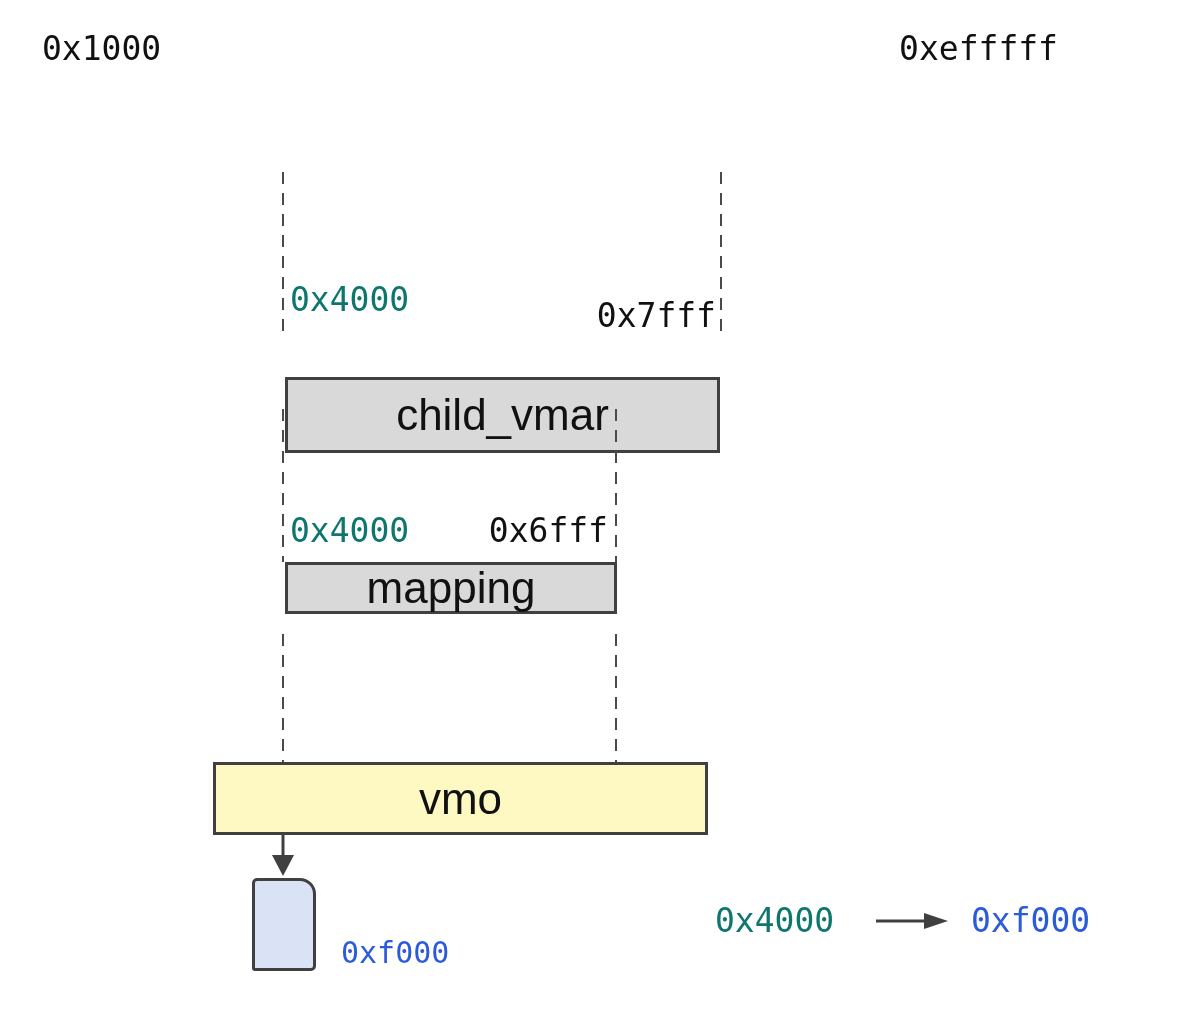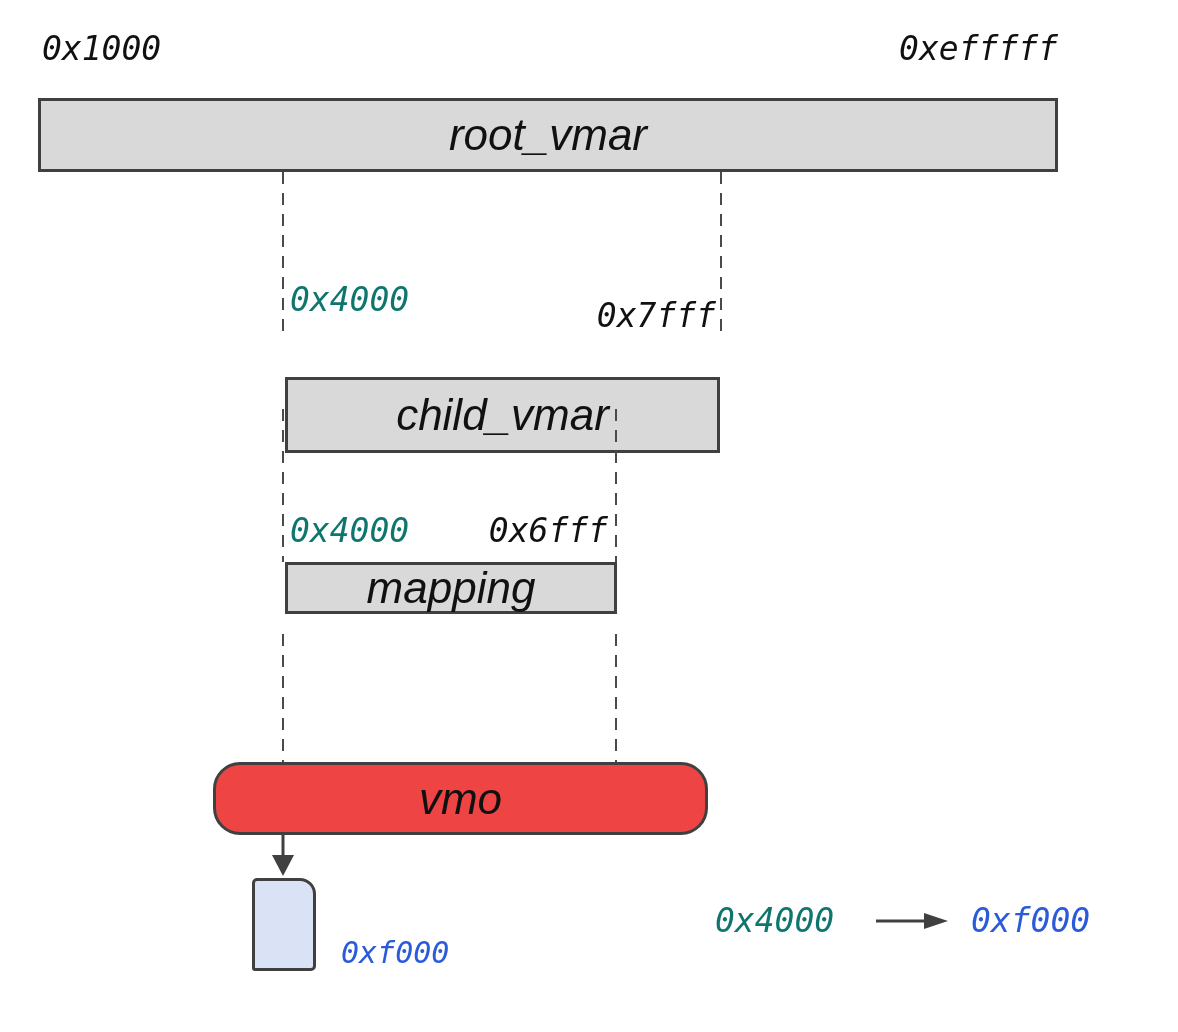--- a/index.html
+++ b/index.html
@@ -1,53 +1,49 @@
 <!DOCTYPE html>
 <html><head>
 <meta charset="utf-8">
 <style>
   html,body{margin:0;padding:0;background:#ffffff;}
   .diagram{
     position:relative;width:1178px;height:1032px;background:#ffffff;overflow:hidden;
     font-family:"Liberation Sans", sans-serif;
-    font-style:italic;
   }
   .mono{
     position:absolute;font-family:"DejaVu Sans Mono", monospace;
     font-size:33px;line-height:1;color:#111111;white-space:pre;
   }
   .purple{color:#0f766e;}
   .blue{color:#2b5bd9;}
   .box{
     position:absolute;box-sizing:border-box;border:3px solid #404040;
     background:#d9d9d9;display:flex;align-items:center;justify-content:center;
     font-size:44px;color:#111111;
   }
-  .box.blue-fill{background:#ef4444;border-radius:27px;}
+  .box.blue-fill{background:#fef9c3;}
   .vdash{
     position:absolute;width:2px;
     background:repeating-linear-gradient(to bottom,#4a4a4a 0 12px,transparent 12px 21px);
   }
   .card{
     position:absolute;box-sizing:border-box;border:3px solid #404040;
     background:#d9e3f5;border-radius:5px 16px 5px 3px;
   }
   .arrow{position:absolute;}
 </style>
 </head>
 <body>
 
 <div class="diagram">
 
   <div class="mono" style="left:42px;top:32px;">0x1000</div>
   <div class="mono" style="right:120px;top:32px;text-align:right;">0xefffff</div>
 
-  <div class="box" style="left:38px;top:98px;width:1020px;height:74px;">
-    <span>root_vmar</span>
-  </div>
 
   <div class="vdash" style="left:282px;top:172px;height:161px;"></div>
   <div class="vdash" style="left:720px;top:172px;height:161px;"></div>
 
   <div class="mono purple" style="left:290px;top:283px;">0x4000</div>
   <div class="mono" style="right:462px;top:283px;margin-top:16px;">0x7fff</div>
 
   <div class="box" style="left:285px;top:333px;width:435px;height:76px;margin-top:44px;">
     <span>child_vmar</span>
   </div>

